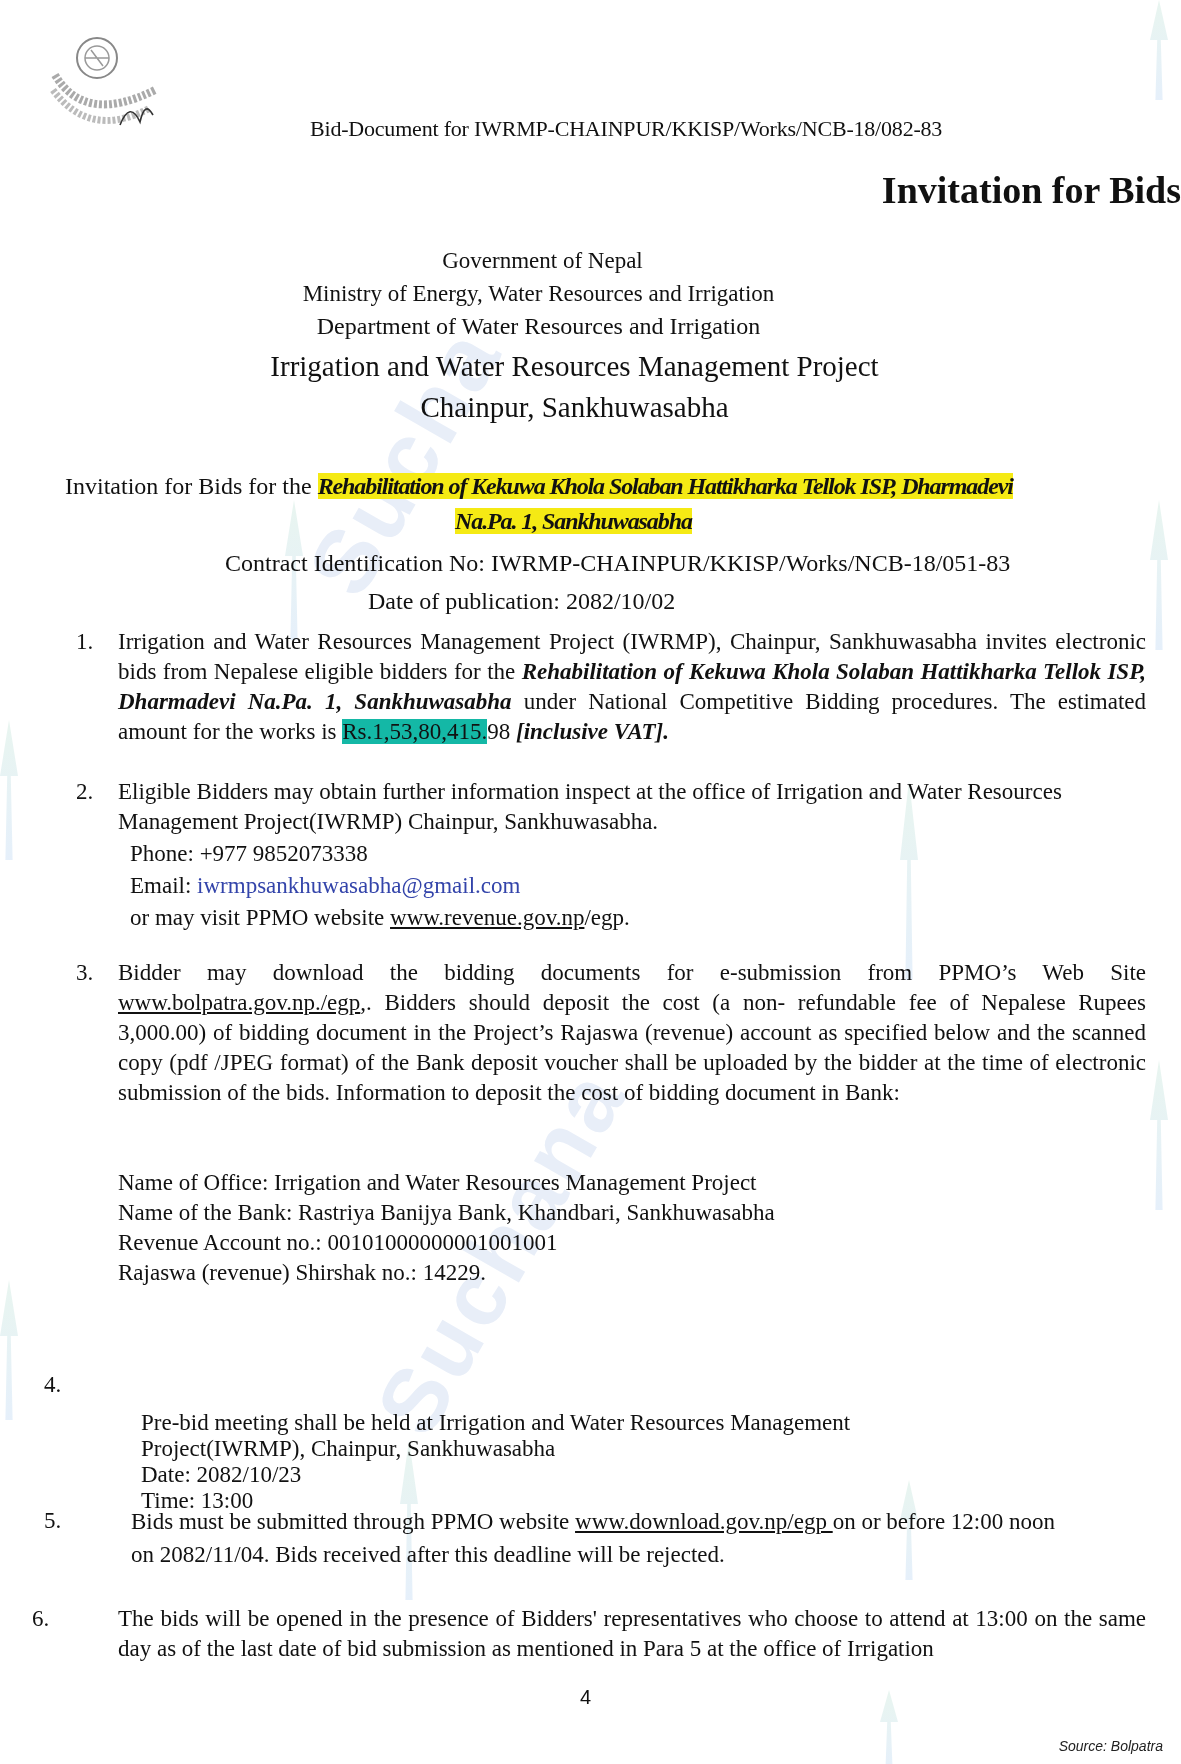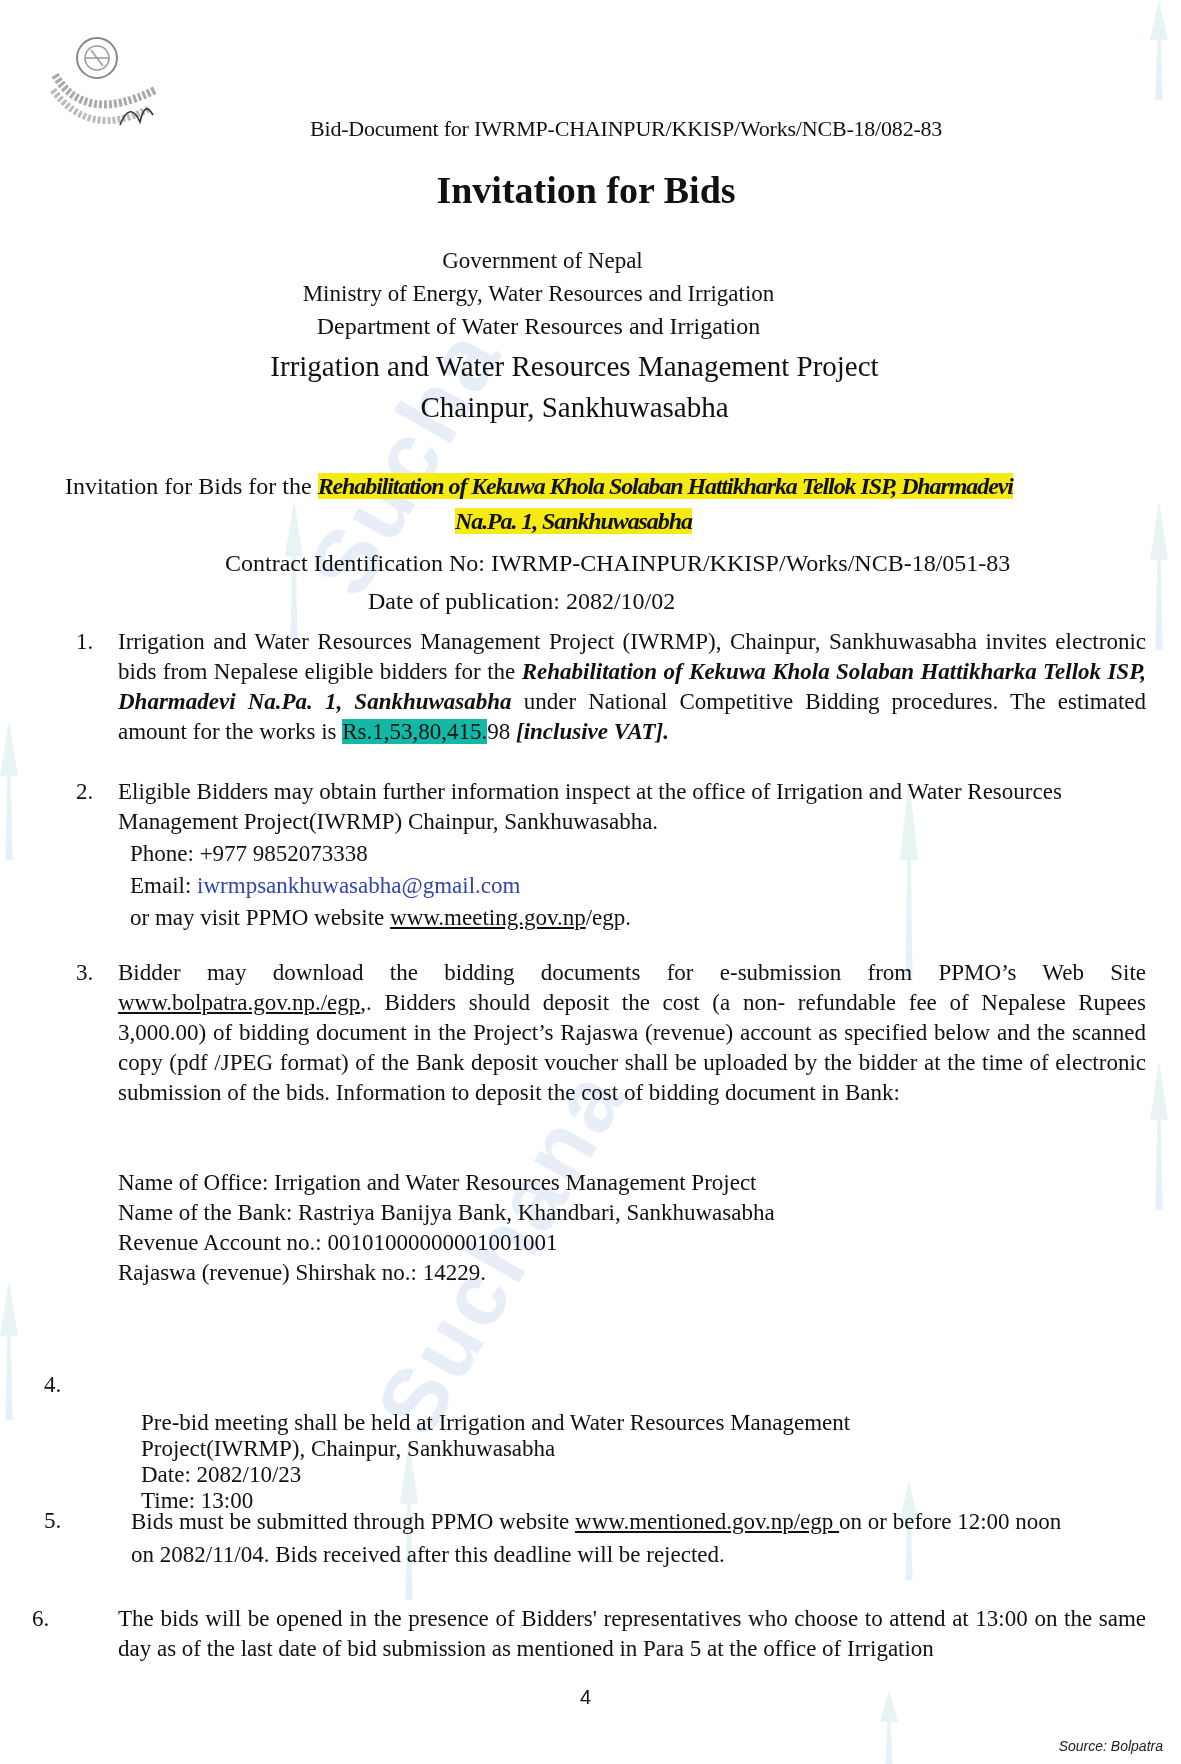--- a/index.html
+++ b/index.html
@@ -7,21 +7,21 @@
     width: 1181px; height: 1764px; position: relative; overflow: hidden;
     background: #ffffff; color: #111;
     font-family: "Liberation Serif", "DejaVu Serif", serif;
   }
   .wm { position: absolute; pointer-events: none; }
   .wm-arrow { width: 18px; background: linear-gradient(#e6f4ee, #e3eefa); opacity: .9; clip-path: polygon(50% 0, 100% 40%, 60% 40%, 70% 100%, 30% 100%, 40% 40%, 0 40%); }
   .wm-text { font-family: "Liberation Sans", sans-serif; font-weight: bold; font-size: 90px; color: #e8eef8; transform: rotate(-60deg); letter-spacing: 4px; }
 
   .seal { position: absolute; left: 45px; top: 30px; width: 130px; height: 110px; }
   .header-ref { position: absolute; left: 310px; top: 116px; font-size: 22px; letter-spacing: -0.2px; }
-  .title { position: absolute; left: 0; width: 1181px; top: 168px; text-align: center; font-size: 38px; font-weight: bold; padding-left: 0; }
+  .title { position: absolute; left: 0; width: 1181px; top: 168px; text-align: right; font-size: 38px; font-weight: bold; padding-left: 0; }
   .title span { display: inline-block; margin-left: -9px; }
   .org { position: absolute; left: 0; width: 1181px; text-align: center; }
   .org.l1 { top: 248px; font-size: 23px; margin-left: -48px; }
   .org.l2 { top: 281px; font-size: 23px; margin-left: -52px; }
   .org.l3 { top: 313px; font-size: 24px; margin-left: -52px; }
   .org.l4 { top: 350px; font-size: 29px; margin-left: -16px; }
   .org.l5 { top: 391px; font-size: 29px; margin-left: -16px; }
 
   .ifb { position: absolute; left: 65px; top: 473px; font-size: 24px; width: 1080px; }
   .hl { background: #f5ea14; font-style: italic; font-weight: bold; letter-spacing: -1.1px; }
@@ -81,21 +81,21 @@
 <div class="num" style="left:76px;top:629px;">1.</div>
 <div class="para just" style="left:118px;top:627px;width:1028px;">
   <span>Irrigation and Water Resources Management Project (IWRMP), Chainpur, Sankhuwasabha invites electronic bids from Nepalese eligible bidders for the </span><span class="bi">Rehabilitation of Kekuwa Khola Solaban Hattikharka Tellok ISP, Dharmadevi Na.Pa. 1, Sankhuwasabha</span><span>  under National Competitive Bidding procedures. The estimated amount for the works is </span><span class="hlplain">Rs.1,53,80,415.</span><span>98</span><span class="bi"> [inclusive VAT].</span>
 </div>
 
 <div class="num" style="left:76px;top:779px;">2.</div>
 <div class="para" style="left:118px;top:777px;width:1030px;">
   <div>Eligible Bidders may obtain further information inspect at the office of Irrigation and Water Resources Management Project(IWRMP) Chainpur, Sankhuwasabha.</div>
   <div style="margin-left:12px;margin-top:2px;">Phone: +977 9852073338</div>
   <div style="margin-left:12px;margin-top:2px;"><span>Email: </span><a class="link">iwrmpsankhuwasabha@gmail.com</a></div>
-  <div style="margin-left:12px;margin-top:2px;"><span>or may visit PPMO website </span><a class="u" style="color:#111;">www.meeting.gov.np</a><span>/egp.</span></div>
+  <div style="margin-left:12px;margin-top:2px;"><span>or may visit PPMO website </span><a class="u" style="color:#111;">www.revenue.gov.np</a><span>/egp.</span></div>
 </div>
 
 <div class="num" style="left:76px;top:960px;">3.</div>
 <div class="para just" style="left:118px;top:958px;width:1028px;">
   <span>Bidder may download the bidding documents for e-submission from PPMO’s Web Site </span><a class="u" style="color:#111;">www.bolpatra.gov.np./egp</a><span>,. Bidders should deposit the cost (a non- refundable fee of Nepalese Rupees 3,000.00) of bidding document in the Project’s  Rajaswa (revenue)  account  as  specified  below  and the scanned copy (pdf /JPEG format) of the Bank deposit voucher shall be uploaded by the bidder at  the  time  of electronic submission of the bids. Information to deposit the cost of bidding document in Bank:</span>
 </div>
 <div class="para" style="left:118px;top:1168px;width:900px;">
   <div>Name of Office: Irrigation and Water Resources Management Project</div>
   <div>Name of the Bank: Rastriya Banijya Bank, Khandbari, Sankhuwasabha</div>
   <div>Revenue Account no.: 00101000000001001001</div>
@@ -105,21 +105,21 @@
 <div class="num" style="left:44px;top:1372px;">4.</div>
 <div class="para" style="left:141px;top:1370px;width:900px;line-height:26px;margin-top:40px;">
   <div>Pre-bid meeting shall be held at Irrigation and Water Resources Management</div>
   <div>Project(IWRMP), Chainpur, Sankhuwasabha</div>
   <div>Date: 2082/10/23</div>
   <div>Time: 13:00</div>
 </div>
 
 <div class="num" style="left:44px;top:1508px;">5.</div>
 <div class="para" style="left:131px;top:1505px;width:1030px;line-height:33px;">
-  <div><span>Bids must be submitted through PPMO website </span><a class="u" style="color:#111;">www.mentioned.gov.np/egp </a><span>on or before 12:00 noon</span></div>
+  <div><span>Bids must be submitted through PPMO website </span><a class="u" style="color:#111;">www.download.gov.np/egp </a><span>on or before 12:00 noon</span></div>
   <div>on 2082/11/04.  Bids received after this deadline will be rejected.</div>
 </div>
 
 <div class="num" style="left:32px;top:1606px;">6.</div>
 <div class="para just" style="left:118px;top:1604px;width:1028px;">The bids will be opened in the presence of Bidders' representatives who choose to attend at 13:00 on the same day as of the last date of bid submission as mentioned in Para 5 at the office of Irrigation</div>
 
 <div class="pageno">4</div>
 <div class="source">Source: Bolpatra</div>
 
 </body></html>

